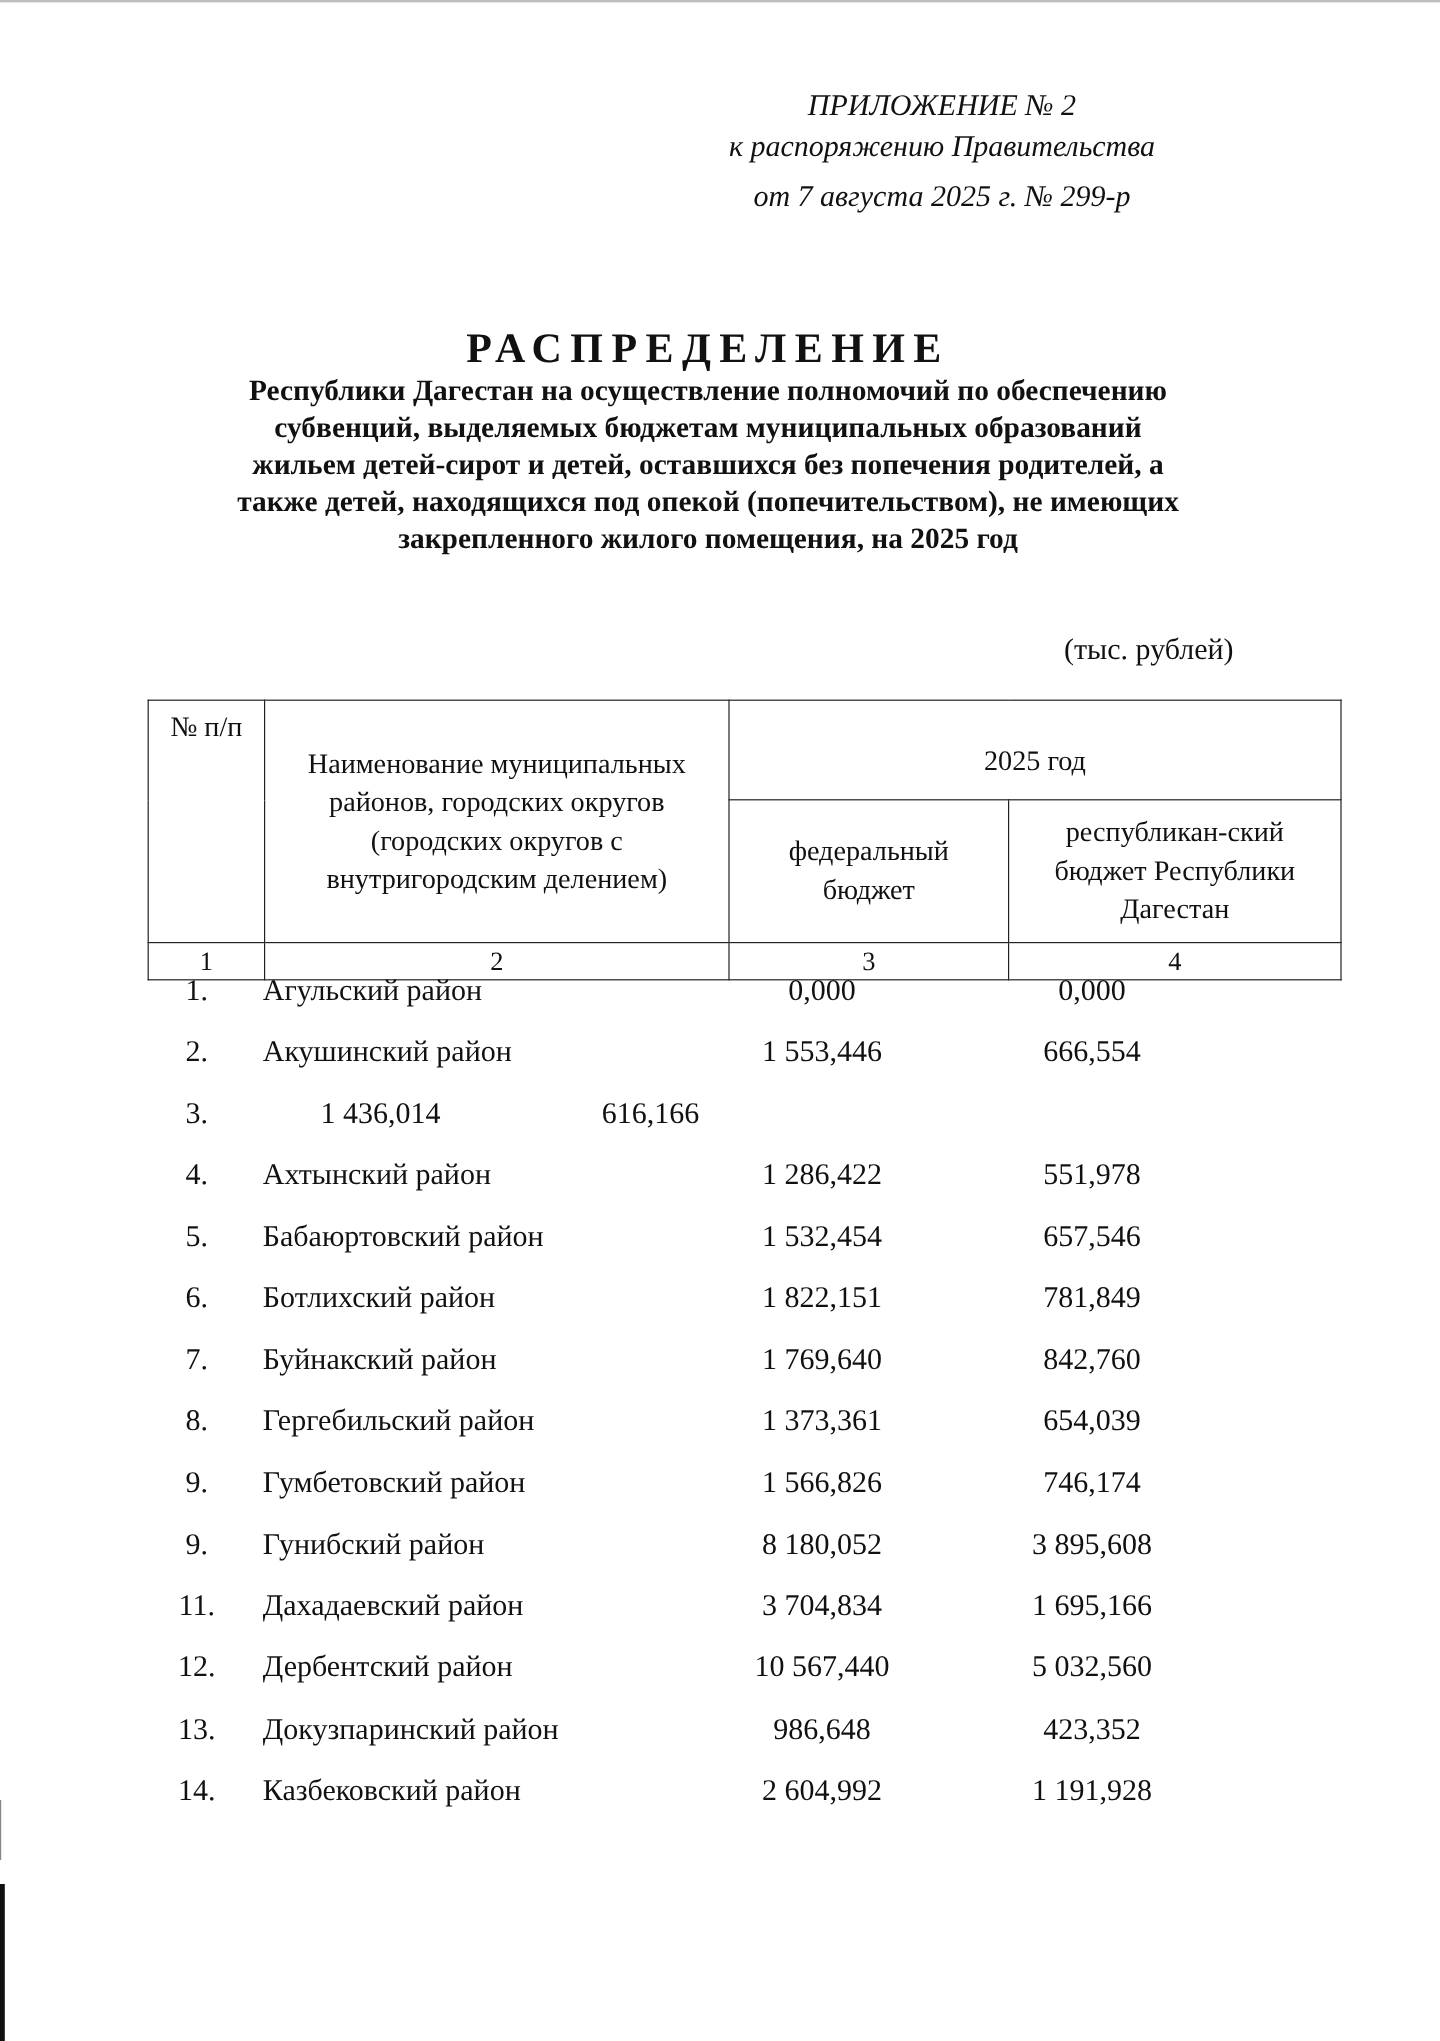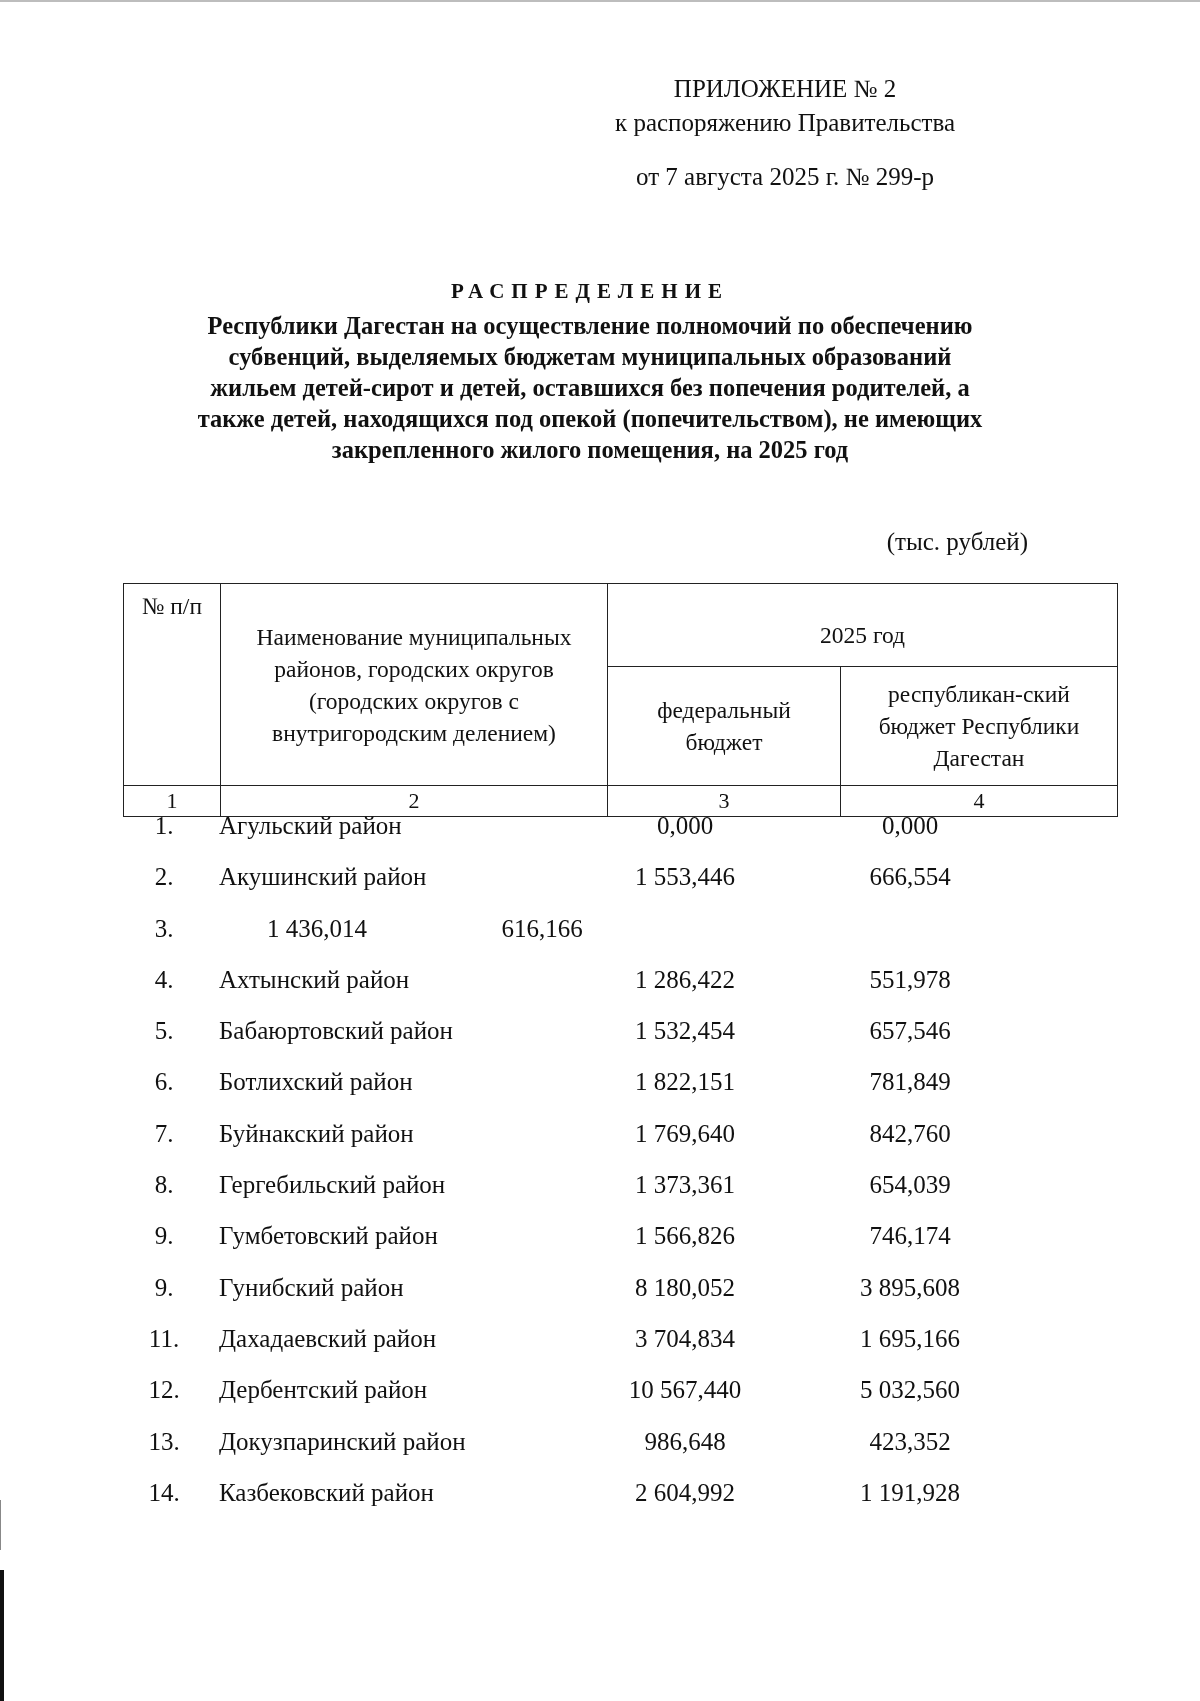--- a/index.html
+++ b/index.html
@@ -4,25 +4,25 @@
 <style>
   html, body { margin: 0; padding: 0; background: #ffffff; }
   body {
     width: 1200px; height: 1701px; position: relative; overflow: hidden;
     font-family: "Liberation Serif", "DejaVu Serif", serif; color: #111;
   }
   .scan-edge-top { position: absolute; left: 0; top: 0; width: 1200px; height: 2px; background: #bdbdbd; }
   .scan-edge-left { position: absolute; left: 0; top: 1570px; width: 4px; height: 131px; background: #111; }
   .scan-edge-left2 { position: absolute; left: 0; top: 1500px; width: 1px; height: 50px; background: #888; }
 
-  .appendix { position: absolute; left: 560px; top: 72px; width: 450px; text-align: center; font-size: 25px; line-height: 34px; }
-  .appendix .date { margin-top: 20px; }
+  .appendix { position: absolute; left: 560px; top: 72px; width: 450px; text-align: center; font-size: 25px; line-height: 34px; font-style: italic; }
+  .appendix .date { margin-top: 8px; }
 
   .title-block { position: absolute; left: 110px; top: 274px; width: 960px; text-align: center; font-weight: bold; }
-  .title-main { font-size: 21px; letter-spacing: 7px; line-height: 34px; }
+  .title-main { font-size: 35px; letter-spacing: 7px; line-height: 34px; }
   .title-sub { font-size: 24.5px; line-height: 31px; margin-top: 2px; }
 
   .units { position: absolute; right: 172px; top: 528px; font-size: 25px; }
 
   table.head {
     position: absolute; left: 123px; top: 583px; border-collapse: collapse;
     font-size: 23.5px;
   }
   table.head td { border: 1.5px solid #222; text-align: center; vertical-align: middle; padding: 0; }
   table.head .hdr { font-weight: normal; line-height: 32px; }

